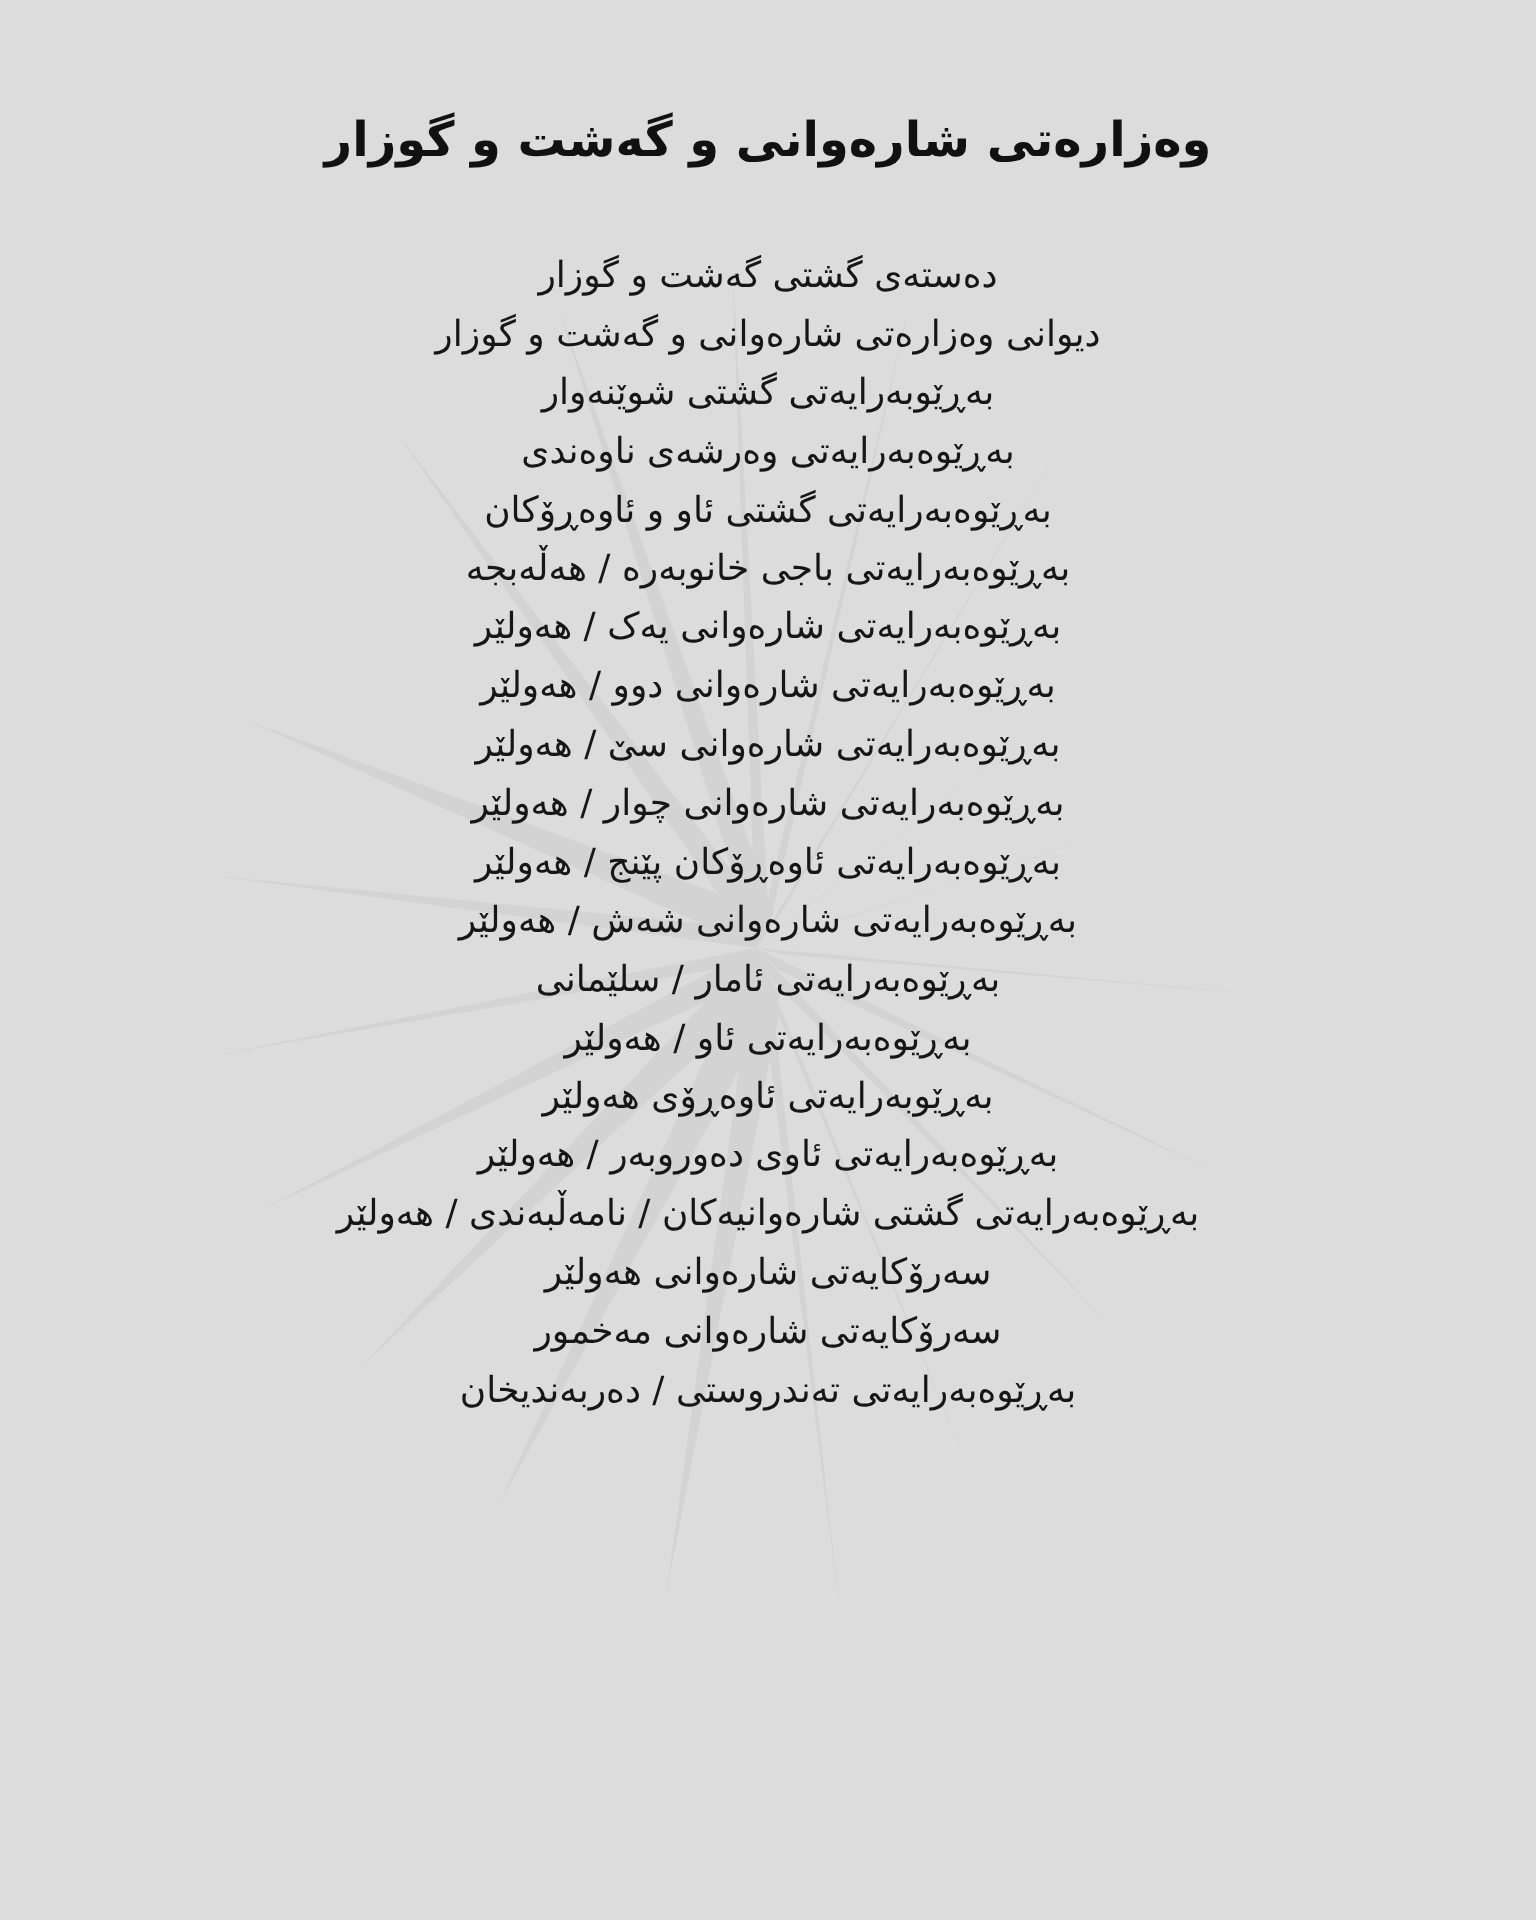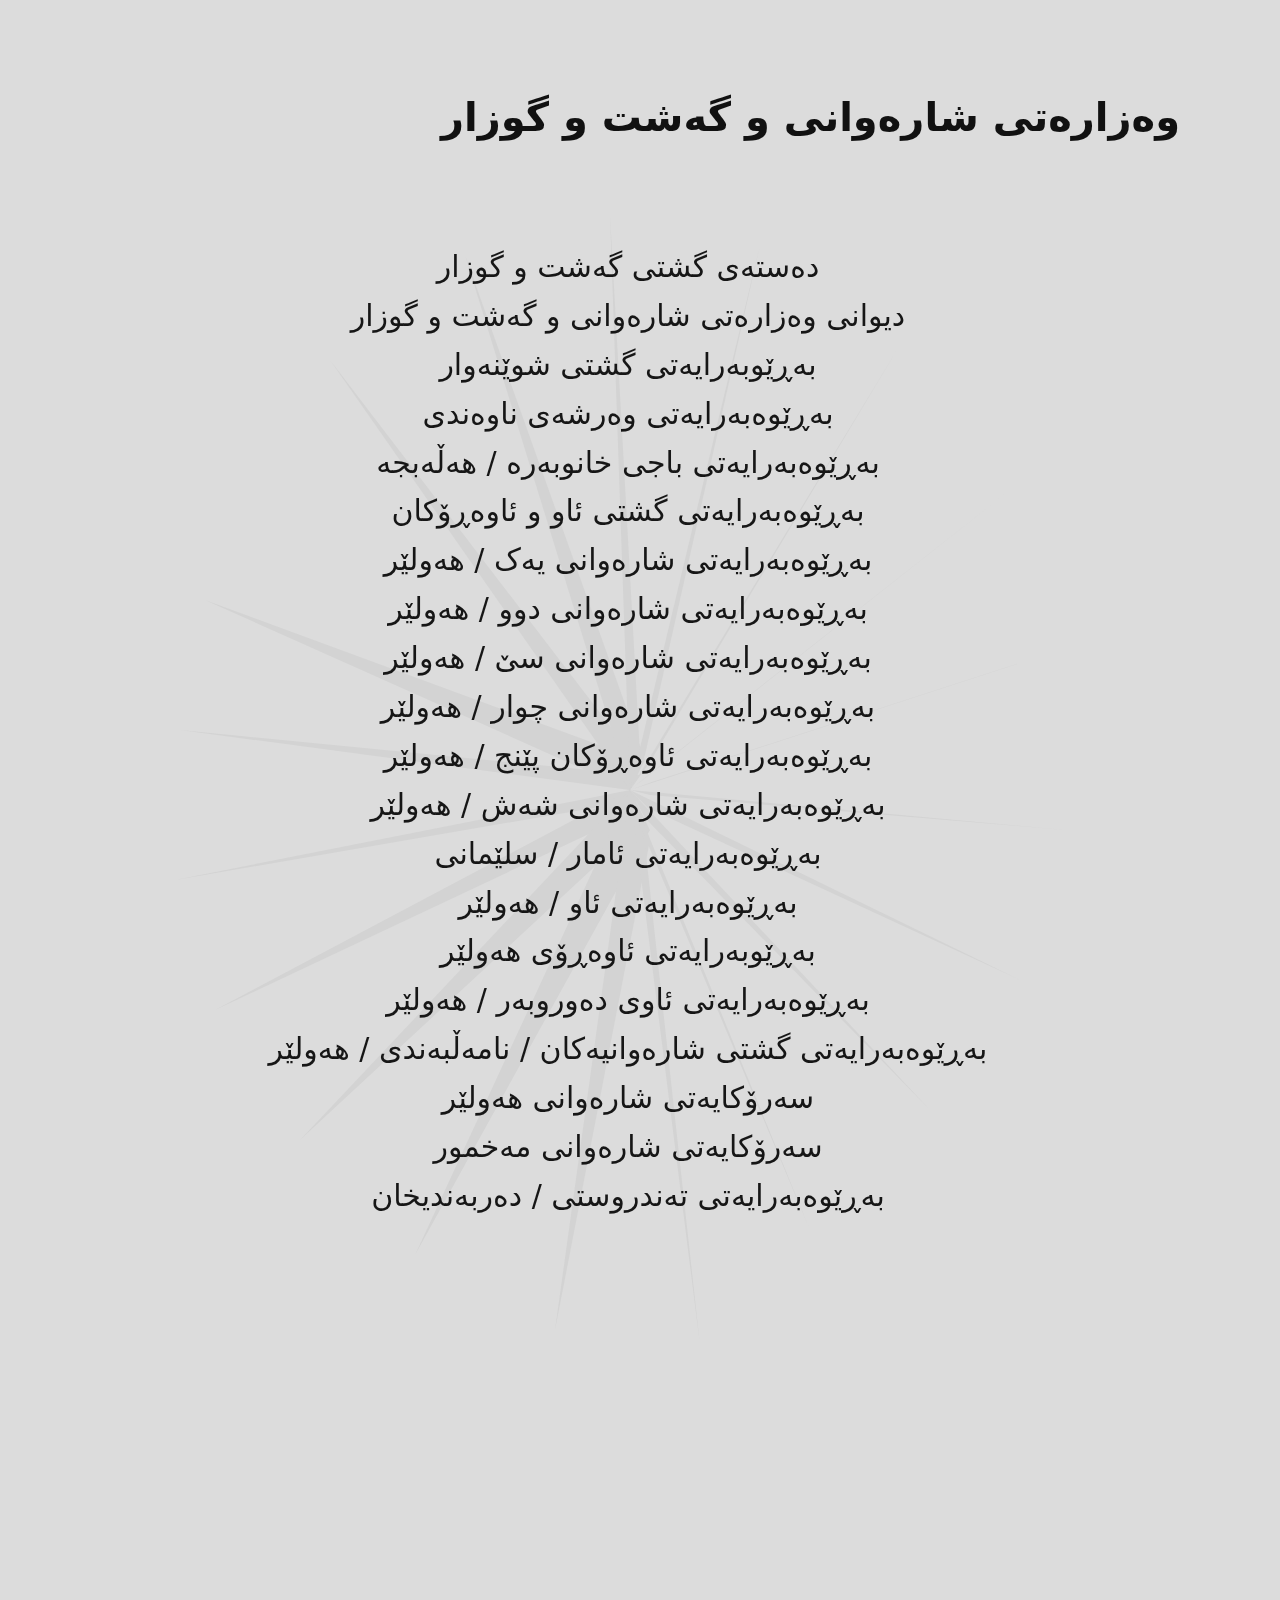--- a/index.html
+++ b/index.html
@@ -30,39 +30,38 @@
 
   #page {
     position: relative;
     z-index: 1;
     width: 1280px;
     height: 1288px;
     box-sizing: border-box;
     padding: 90px 100px 40px 100px;
     display: flex;
     flex-direction: column;
-    align-items: flex-start;
-    gap: 25px;
+    align-items: center;
   }
 
   #page-title {
     font-size: 40px;
     font-weight: bold;
     line-height: 1.35;
     text-align: center;
     letter-spacing: 0px;
     margin: 0 0 62px 0;
     color: #111111;
     direction: rtl;
     unicode-bidi: isolate;
   }
 
   #entity-list {
     list-style: none;
-    margin: 12px;
+    margin: 0;
     padding: 0;
     width: 100%;
     text-align: center;
     direction: rtl;
     unicode-bidi: isolate;
   }
 
   #entity-list li {
     font-size: 30px;
     line-height: 1.63;
@@ -101,22 +100,22 @@
 
 <div id="page">
 
   <h1 id="page-title">وەزارەتی شارەوانی و گەشت و گوزار</h1>
 
   <ul id="entity-list">
     <li>دەستەی گشتی گەشت و گوزار</li>
     <li>دیوانی وەزارەتی شارەوانی و گەشت و گوزار</li>
     <li>بەڕێوبەرایەتی گشتی شوێنەوار</li>
     <li>بەڕێوەبەرایەتی وەرشەی ناوەندی</li>
+    <li>بەڕێوەبەرایەتی گشتی ئاو و ئاوەڕۆکان</li>
     <li>بەڕێوەبەرایەتی باجی خانوبەرە / هەڵەبجە</li>
-    <li>بەڕێوەبەرایەتی گشتی ئاو و ئاوەڕۆکان</li>
     <li>بەڕێوەبەرایەتی شارەوانی یەک / هەولێر</li>
     <li>بەڕێوەبەرایەتی شارەوانی دوو / هەولێر</li>
     <li>بەڕێوەبەرایەتی شارەوانی سێ / هەولێر</li>
     <li>بەڕێوەبەرایەتی شارەوانی چوار / هەولێر</li>
     <li>بەڕێوەبەرایەتی ئاوەڕۆکان پێنج / هەولێر</li>
     <li>بەڕێوەبەرایەتی شارەوانی شەش / هەولێر</li>
     <li>بەڕێوەبەرایەتی ئامار / سلێمانی</li>
     <li>بەڕێوەبەرایەتی ئاو / هەولێر</li>
     <li>بەڕێوبەرایەتی ئاوەڕۆی هەولێر</li>
     <li>بەڕێوەبەرایەتی ئاوی دەوروبەر / هەولێر</li>

